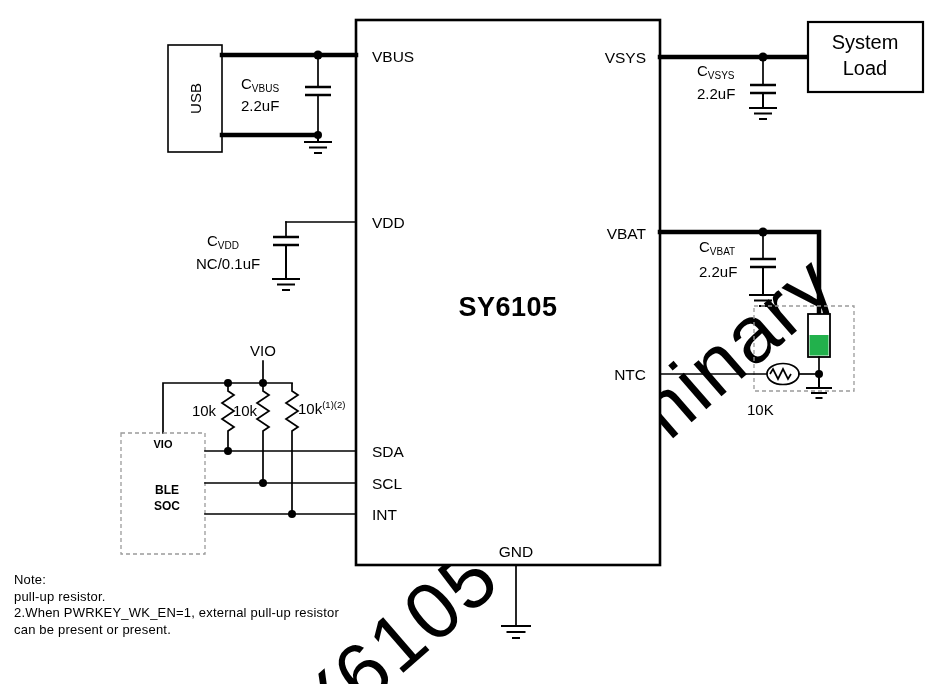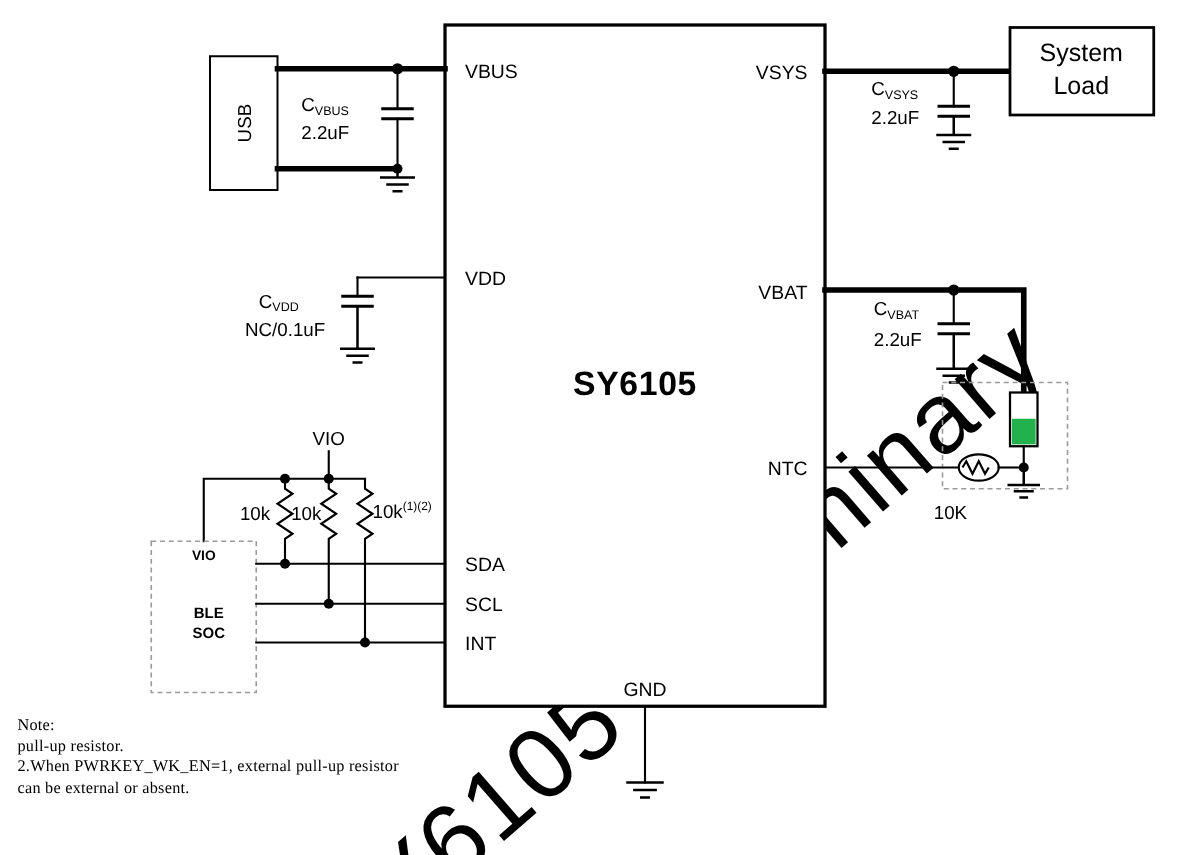--- a/index.html
+++ b/index.html
@@ -22,21 +22,21 @@
   .lbl{font-size:15px;}
   .pin{font-size:15.5px;}
   .sub{font-size:10px;}
   .sup{font-size:9.5px;}
   .ic-name{font-size:27px;font-weight:bold;letter-spacing:.5px;}
   .blk{font-size:20px;}
   .small-b{font-size:11px;font-weight:bold;}
   .small-b2{font-size:12px;font-weight:bold;}
   .wm{font-size:80px;letter-spacing:2px;}
   .note{position:absolute;left:14px;top:572px;width:410px;font-size:13px;
-        line-height:16.5px;letter-spacing:.2px;color:#000;font-family:Liberation Serif, serif;}
+        line-height:16.5px;letter-spacing:.2px;color:#000;}
 </style>
 </head>
 <body>
 
 <div class="stage">
 <svg width="942" height="684" viewBox="0 0 942 684">
 
   <text class="wm" x="280" y="780" transform="rotate(-41 280 780)" fill="#dcdcdc">SY6105 Preliminary</text>
 
   <rect class="icbox" x="356" y="20" width="304" height="545"></rect>
@@ -134,15 +134,15 @@
   <circle class="dot" cx="819" cy="374" r="4"></circle>
   <path class="gnd" d="M819,374 V388 M806,388 H832 M811,393 H827 M815.5,398 H822.5"></path>
   <text class="lbl" x="747" y="415">10K</text>
 
 </svg>
 
 <div class="note">
   <div>Note:</div>
   <div>pull-up resistor.</div>
   <div>2.When PWRKEY_WK_EN=1,  external pull-up resistor</div>
-  <div>can be external or absent.</div>
+  <div>can be present or present.</div>
 </div>
 </div>
 
 </body></html>

